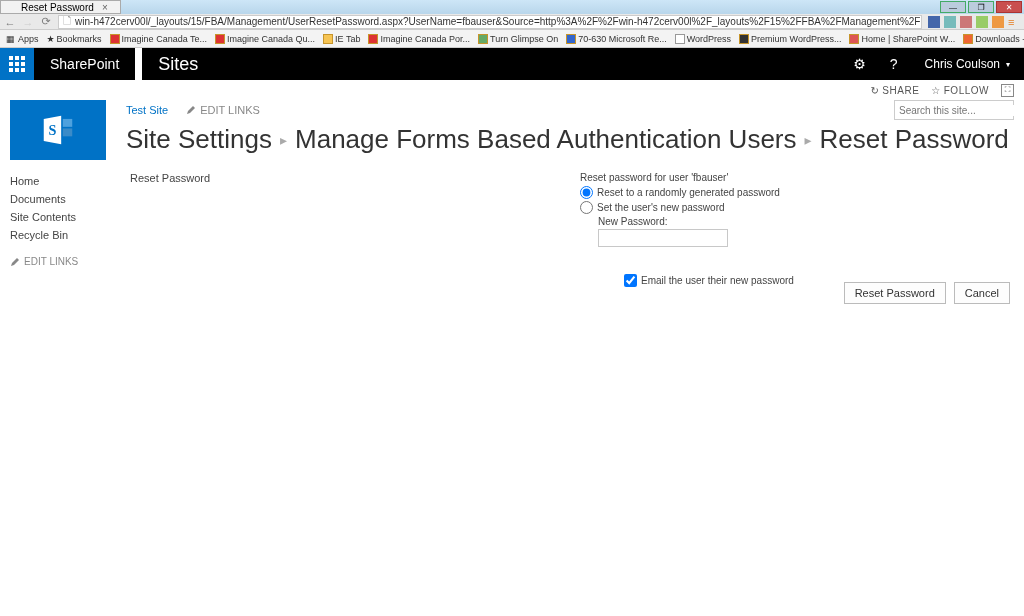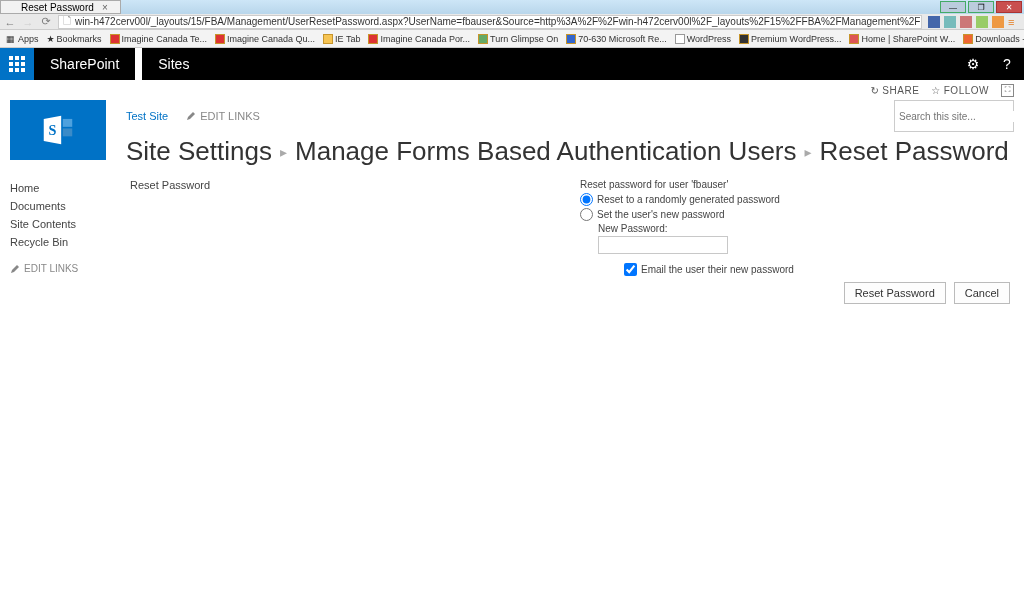--- a/index.html
+++ b/index.html
@@ -21,41 +21,41 @@
   .bm-bar { height:18px; background:#f3f3f3; border-bottom:1px solid #ccc; display:flex; align-items:center; padding:0 6px; gap:8px; font-size:9px; color:#333; overflow:hidden; white-space:nowrap;}
   .bm-bar .bm { display:flex; align-items:center; gap:2px; }
   .bm-bar .bm .ico { width:10px; height:10px; background:#f6c453; border:1px solid #c7952b;}
   .bm-bar .spacer { flex:1; }
 
   
   .suite { height:32px; background:#000; color:#fff; display:flex; align-items:stretch; }
   .suite .waffle { width:34px; background:#0072c6; display:flex; align-items:center; justify-content:center; }
   .suite .waffle svg { width:16px; height:16px; }
   .suite .brand { padding:0 16px; display:flex; align-items:center; font-size:14px; border-right:7px solid #ffffff;}
-  .suite .sites { padding:9px 16px; display:flex; align-items:center; font-size:14px; }
+  .suite .sites { padding:9px 16px; display:flex; align-items:center; font-size:18px; }
   .suite .flex { flex:1; }
   .suite .icon-btn { width:34px; display:flex; align-items:center; justify-content:center; font-size:14px; color:#fff; }
   .suite .user { padding:0 14px; display:flex; align-items:center; font-size:12px; gap:6px; }
 
   
   .page-cmd { height:20px; display:flex; justify-content:flex-end; align-items:center; gap:12px; padding:0 10px; font-size:10px; color:#555; }
   .page-cmd .cmd { display:flex; align-items:center; gap:3px; letter-spacing:0.5px;}
   .page-cmd .focal { width:13px; height:13px; border:1px solid #888; display:flex; align-items:center; justify-content:center; font-size:8px;}
 
   
   .header-row { display:flex; padding:0 10px 6px 10px; }
   .logo { width:96px; height:60px; background:#0072c6; display:flex; align-items:center; justify-content:center; margin-right:20px; flex-shrink:0;}
   .logo svg { width:38px; height:38px; fill:#fff;}
   .header-main { flex:1; min-width:0;}
   .topline { display:flex; align-items:center; gap:18px; font-size:11px; margin-bottom:4px; color:#555;}
   .topline a { color:#0072c6; text-decoration:none;}
   .editlinks { color:#888; display:flex; align-items:center; gap:4px;}
   .breadcrumb { font-size:26px; font-weight:200; color:#333; display:flex; align-items:center; flex-wrap:wrap; gap:6px; }
   .breadcrumb .sep { font-size:14px; color:#aaa; margin:0 2px;}
-  .search-box { margin-left:auto; display:flex; align-items:center; border:1px solid #ccc; height:32px; width:120px; }
+  .search-box { margin-left:auto; display:flex; align-items:center; border:1px solid #ccc; height:20px; width:120px; }
   .search-box input { border:none; outline:none; flex:1; font-size:10px; padding:0 4px;}
 
   
   .body { display:flex; padding:6px 10px 0 10px; }
   .leftnav { width:110px; flex-shrink:0; font-size:11px; color:#444; }
   .leftnav .item { padding:3px 0;}
   .leftnav .item a { color:#444; text-decoration:none;}
   .leftnav .edit { margin-top:12px; color:#888; display:flex; align-items:center; gap:4px; font-size:10px;}
 
   .content { flex:1; display:flex; }
@@ -181,20 +181,24 @@
   <div class="sites">
       <span>Sites</span>
     </div>
   <div class="flex"></div>
   <div class="icon-btn">
       <span>⚙</span>
     </div>
   <div class="icon-btn">
       <span>?</span>
     </div>
+  <div class="user">
+      <span>Chris Coulson</span>
+      <span style="font-size:8px;">▾</span>
+    </div>
 </div>
 
 <div class="page-cmd">
   <div class="cmd">
       <span>↻</span>
       <span>SHARE</span>
     </div>
   <div class="cmd">
       <span>☆</span>
       <span>FOLLOW</span>
@@ -263,21 +267,21 @@
         <span>Reset to a randomly generated password</span>
       </label>
       <label class="row">
         <input type="radio" name="pw" style="">
         <span>Set the user's new password</span>
       </label>
       <div class="row indent">New Password:</div>
       <div class="row indent">
           <input type="text" style="">
         </div>
-      <label class="row" style="margin-top:8px;padding-left:44px;">
+      <label class="row" style="margin-top:26px;padding-left:44px;">
         <input type="checkbox" checked="" style="">
         <span>Email the user their new password</span>
       </label>
     </div>
   </div>
 </div>
 
 <div class="buttons">
   <button><span>Reset Password</span></button>
   <button><span>Cancel</span></button>

